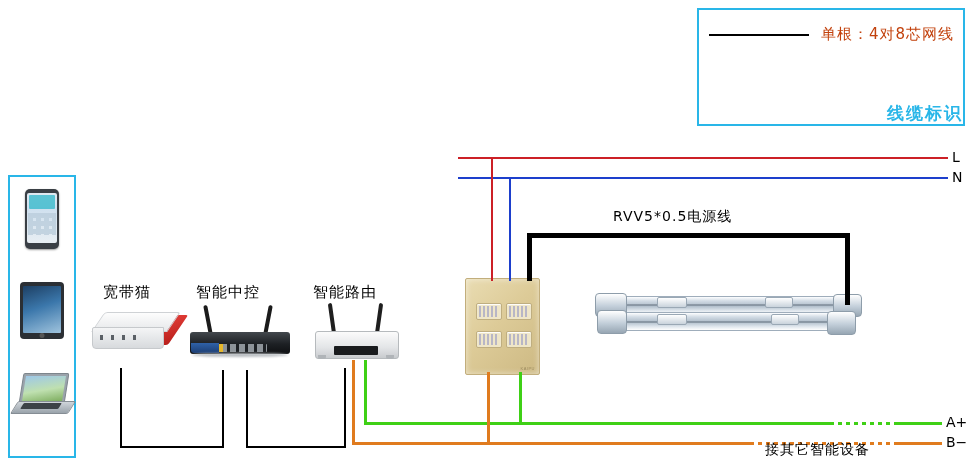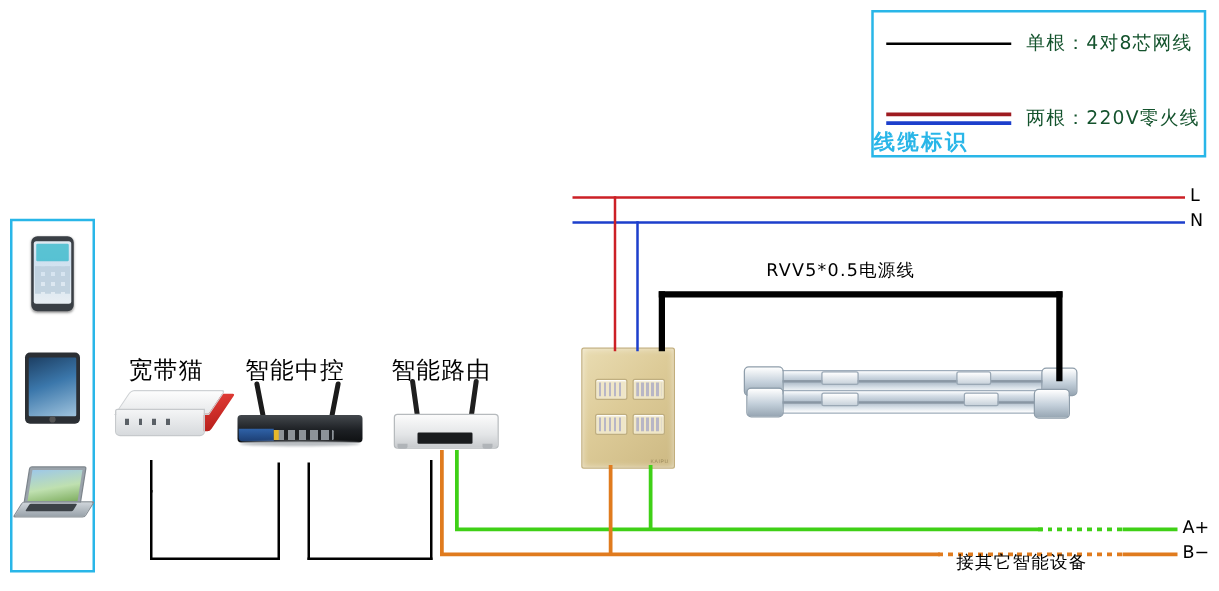--- a/index.html
+++ b/index.html
@@ -18,26 +18,26 @@
   
   #legend{
     position:absolute;left:697px;top:8px;width:268px;height:118px;
     border:2px solid #29b6e8;background:#fff;box-sizing:border-box;
   }
   .lg-row{position:absolute;left:10px;width:250px;height:28px;}
   .lg-sample{position:absolute;left:0px;top:0;width:100px;height:28px;}
   .lg-line{position:absolute;left:0;width:100px;height:3px;}
   .lg-line.thin{height:2px;}
   .lg-text{
-    position:absolute;left:112px;top:3px;font-size:15px;color:#14532d;
+    position:absolute;left:112px;top:3px;font-size:15px;color:#c2410c;
     white-space:nowrap;letter-spacing:1px;
     font-family:"DejaVu Sans","Liberation Sans",sans-serif;
   }
   #legend-title{
-    position:absolute;left:0;top:92px;width:100%;text-align:left;
+    position:absolute;left:0;top:92px;width:100%;text-align:right;
     font-size:17px;font-weight:bold;color:#29b6e8;letter-spacing:2px;
     font-family:"DejaVu Sans","Liberation Sans",sans-serif;
   }
 
   
   #devpanel{
     position:absolute;left:8px;top:175px;width:68px;height:283px;
     border:2px solid #29b6e8;background:#fff;box-sizing:border-box;
   }
   .devimg{position:absolute;left:50%;transform:translateX(-50%);}
@@ -64,21 +64,21 @@
   #laptop .lp-lid{position:absolute;left:7px;top:0;width:44px;height:29px;transform:skewX(-9deg);
      background:#9aa3ab;border:1px solid #7d858c;border-radius:2px;}
   #laptop .lp-screen{position:absolute;left:2px;top:2px;right:2px;bottom:2px;
      background:linear-gradient(170deg,#9ec8e8 0%,#bfe0b0 55%,#7fae60 100%);}
   #laptop .lp-base{position:absolute;left:0;top:28px;width:56px;height:11px;transform:skewX(-32deg);
      background:linear-gradient(180deg,#cfd5da,#9aa3ab);border:1px solid #858d94;border-radius:2px;}
   #laptop .lp-kbd{position:absolute;left:8px;top:30px;width:38px;height:6px;transform:skewX(-32deg);background:#3c4247;border-radius:1px;}
 
   
   .dev-label{
-    position:absolute;font-size:19px;color:#000;white-space:nowrap;letter-spacing:1px;
+    position:absolute;font-size:15px;color:#000;white-space:nowrap;letter-spacing:1px;
     font-family:Liberation Serif, serif;
   }
 
   
   #modem{position:absolute;left:92px;top:312px;width:88px;height:45px;}
   #modem .md-top{position:absolute;left:6px;top:0;width:74px;height:18px;
     background:linear-gradient(180deg,#fdfdfd,#e6e8ea);transform:skewX(-34deg);
     border:1px solid #cfd2d5;border-radius:3px 3px 0 0;}
   #modem .md-front{position:absolute;left:0px;top:15px;width:70px;height:20px;
     background:linear-gradient(180deg,#f4f5f6,#d7dadd);border:1px solid #c6c9cc;border-radius:2px 0 4px 4px;}
@@ -172,27 +172,20 @@
 <div id="stage">
 
 
   <div id="legend">
     <div class="lg-row" style="top:12px;">
       <div class="lg-sample">
         <div class="lg-line thin" style="top:12px;background:#000;"></div>
       </div>
       <div class="lg-text">单根：4对8芯网线</div>
     </div>
-    <div class="lg-row" style="top:72px;">
-      <div class="lg-sample">
-        <div class="lg-line" style="top:8px;background:#9e1b20;"></div>
-        <div class="lg-line" style="top:15px;background:#1d3fcc;"></div>
-      </div>
-      <div class="lg-text">两根：220V零火线</div>
-    </div>
     <div id="legend-title">线缆标识</div>
   </div>
 
   <div id="devpanel">
     <div class="devimg" id="phone">
       <div class="ph-body"></div>
         <div class="ph-screen"></div>
         <div class="ph-top"></div>
         <div class="ph-icons"></div>
     </div>

